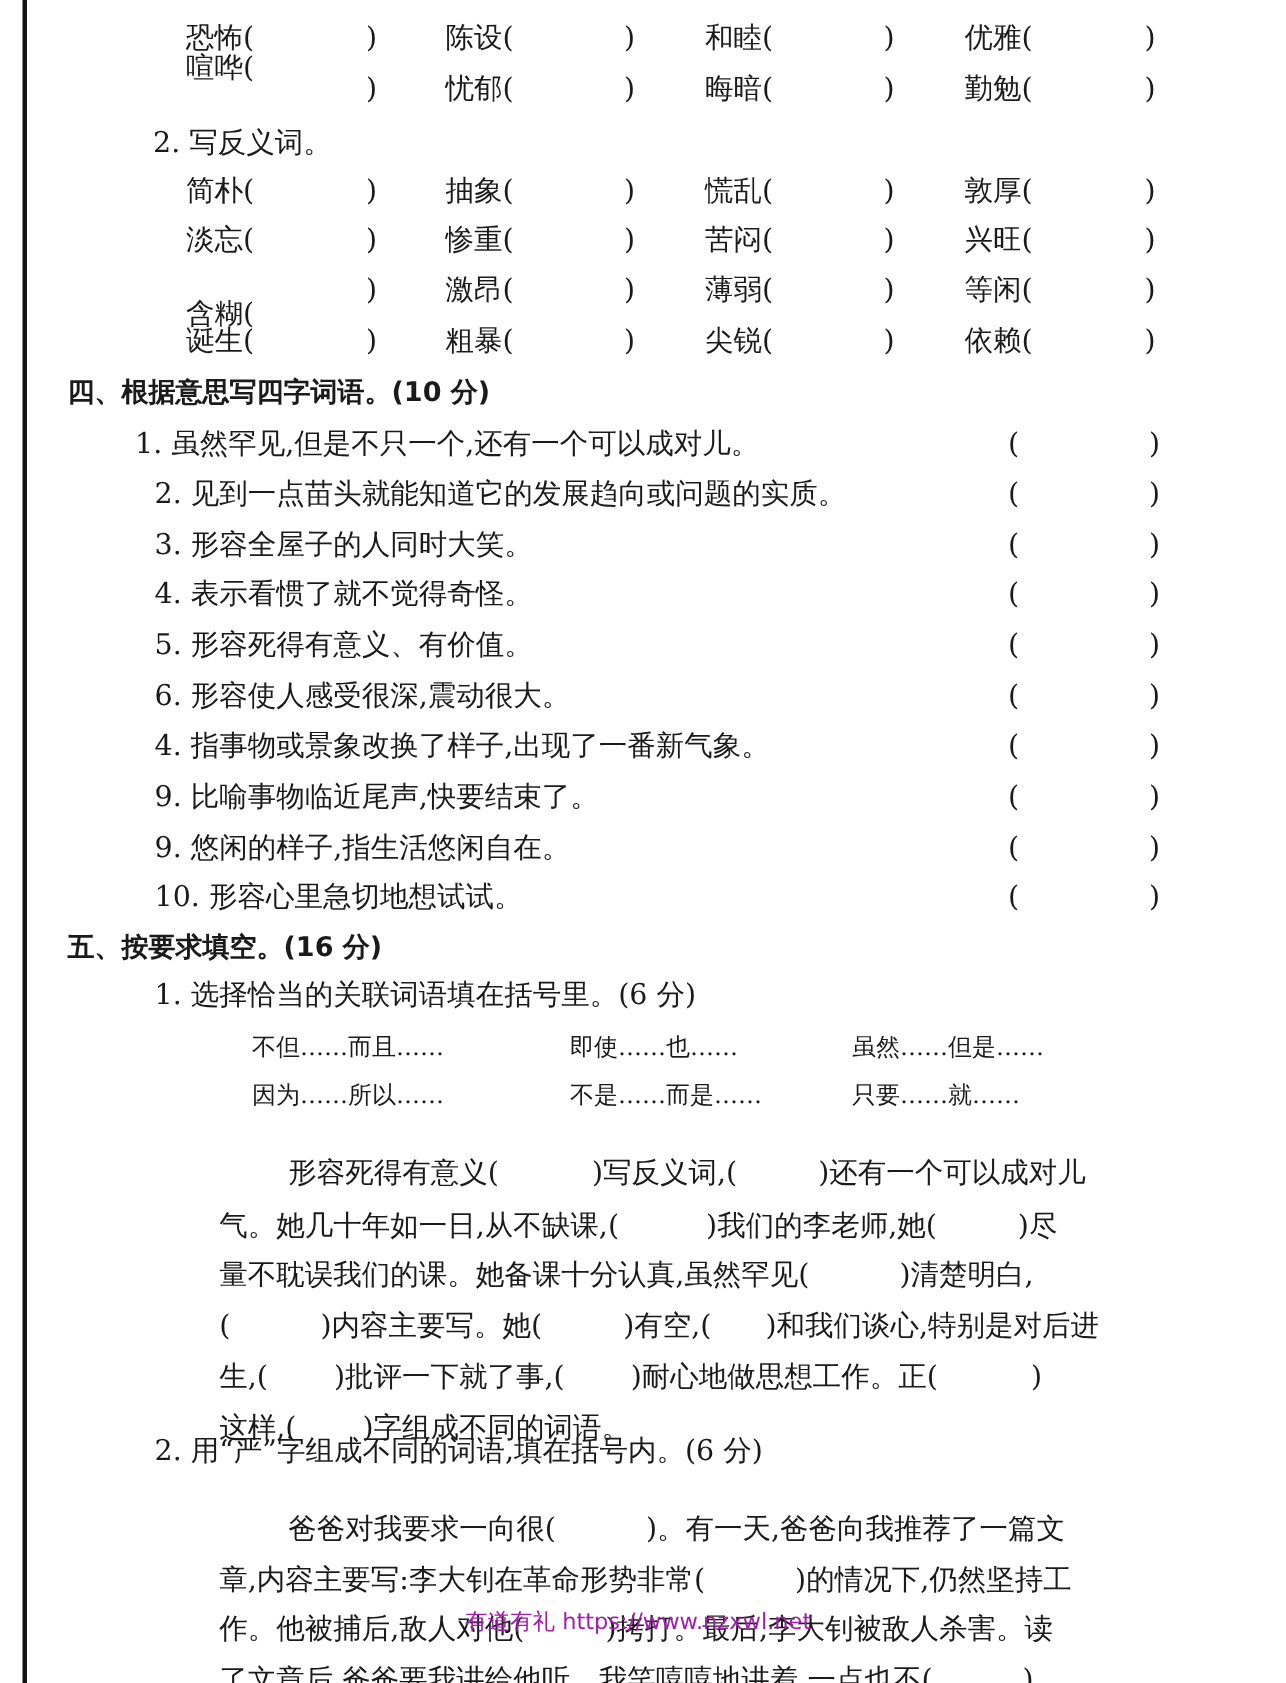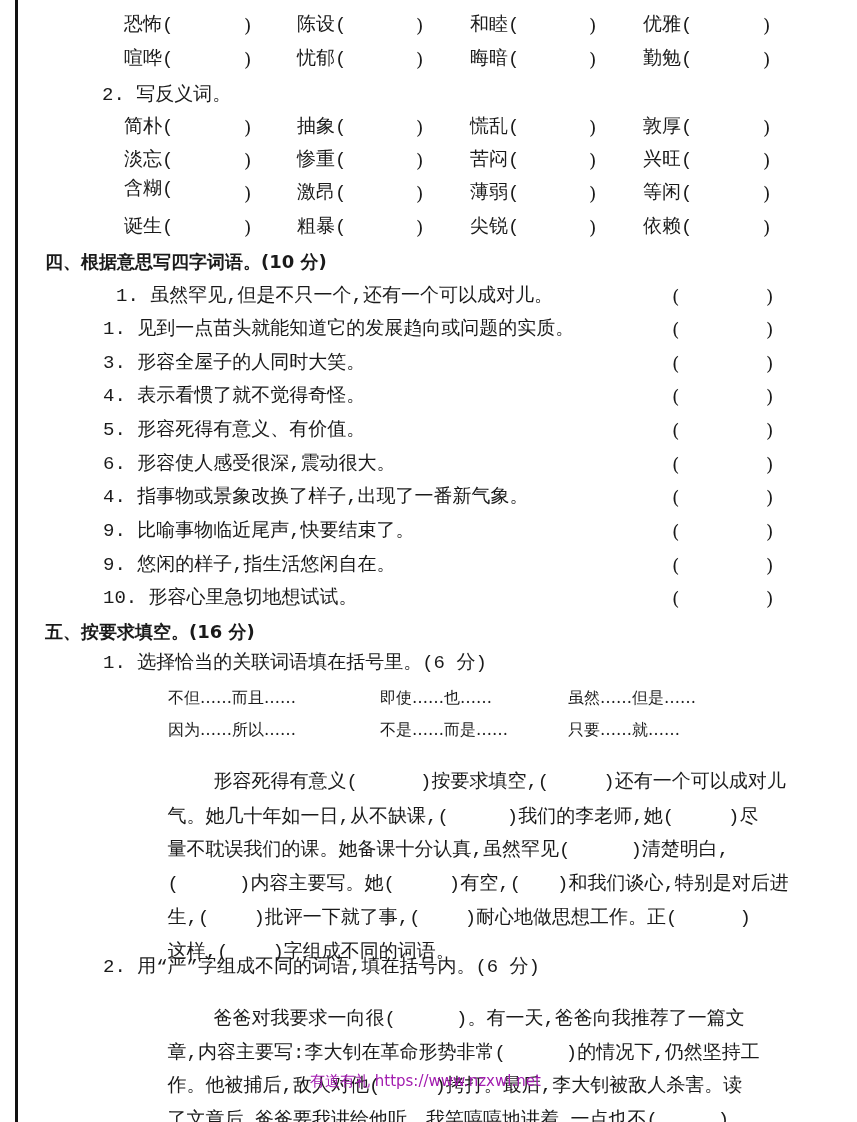--- a/index.html
+++ b/index.html
@@ -3,21 +3,21 @@
 <meta charset="utf-8">
 <style>
   html, body { margin: 0; padding: 0; }
   body {
     width: 857px; height: 1122px; position: relative; overflow: hidden;
     background: #ffffff; color: #1a1a1a;
     font-family: "DejaVu Serif", "Liberation Serif", serif;
     font-size: 19px;
   }
   .border-line { position: absolute; left: 15px; top: 0; width: 3px; height: 1122px; background: #111; }
-  .t { position: absolute; white-space: pre; line-height: 1; font-family: Liberation Mono, monospace; }
+  .t { position: absolute; white-space: pre; line-height: 1; }
   .bold { font-family: "DejaVu Sans", "Liberation Sans", sans-serif; font-weight: bold; font-size: 18px; }
   .paren { position: absolute; line-height: 1; font-size: 19px; }
   .pair { position: absolute; line-height: 1; font-size: 16px; white-space: pre; }
   .watermark { position: absolute; color: #a21caf; font-family: "DejaVu Sans", "Liberation Sans", sans-serif; font-size: 15px; white-space: pre; line-height: 1; }
   .blank { display: inline-block; }
 </style>
 </head>
 <body>
 
 <div class="border-line"></div>
@@ -25,21 +25,21 @@
 <div>
   <span class="t" style="left:124px;top:16px">恐怖(</span>
   <span class="paren" style="left:244px;top:16px">)</span>
   <span class="t" style="left:297px;top:16px">陈设(</span>
   <span class="paren" style="left:416px;top:16px">)</span>
   <span class="t" style="left:470px;top:16px">和睦(</span>
   <span class="paren" style="left:589px;top:16px">)</span>
   <span class="t" style="left:643px;top:16px">优雅(</span>
   <span class="paren" style="left:763px;top:16px">)</span>
 
-  <span class="t" style="left:124px;top:50px">喧哗(</span>
+  <span class="t" style="left:124px;top:36px">喧哗(</span>
   <span class="paren" style="left:244px;top:50px">)</span>
   <span class="t" style="left:297px;top:50px">忧郁(</span>
   <span class="paren" style="left:416px;top:50px">)</span>
   <span class="t" style="left:470px;top:50px">晦暗(</span>
   <span class="paren" style="left:589px;top:50px">)</span>
   <span class="t" style="left:643px;top:50px">勤勉(</span>
   <span class="paren" style="left:763px;top:50px">)</span>
 </div>
 
 <span class="t" style="left:102px;top:86px">2. 写反义词。</span>
@@ -55,46 +55,46 @@
 
   <span class="t" style="left:124px;top:151px">淡忘(</span>
   <span class="paren" style="left:244px;top:151px">)</span>
   <span class="t" style="left:297px;top:151px">惨重(</span>
   <span class="paren" style="left:416px;top:151px">)</span>
   <span class="t" style="left:470px;top:151px">苦闷(</span>
   <span class="paren" style="left:589px;top:151px">)</span>
   <span class="t" style="left:643px;top:151px">兴旺(</span>
   <span class="paren" style="left:763px;top:151px">)</span>
 
-  <span class="t" style="left:124px;top:180px">含糊(</span>
+  <span class="t" style="left:124px;top:200px">含糊(</span>
   <span class="paren" style="left:244px;top:184px">)</span>
   <span class="t" style="left:297px;top:184px">激昂(</span>
   <span class="paren" style="left:416px;top:184px">)</span>
   <span class="t" style="left:470px;top:184px">薄弱(</span>
   <span class="paren" style="left:589px;top:184px">)</span>
   <span class="t" style="left:643px;top:184px">等闲(</span>
   <span class="paren" style="left:763px;top:184px">)</span>
 
   <span class="t" style="left:124px;top:218px">诞生(</span>
   <span class="paren" style="left:244px;top:218px">)</span>
   <span class="t" style="left:297px;top:218px">粗暴(</span>
   <span class="paren" style="left:416px;top:218px">)</span>
   <span class="t" style="left:470px;top:218px">尖锐(</span>
   <span class="paren" style="left:589px;top:218px">)</span>
   <span class="t" style="left:643px;top:218px">依赖(</span>
   <span class="paren" style="left:763px;top:218px">)</span>
 </div>
 
 <span class="t bold" style="left:45px;top:253px">四、根据意思写四字词语。(10 分)</span>
 <div>
-  <span class="t" style="left:116px;top:287px">1. 虽然罕见,但是不只一个,还有一个可以成对儿。</span>
+  <span class="t" style="left:90px;top:287px">1. 虽然罕见,但是不只一个,还有一个可以成对儿。</span>
   <span class="paren" style="left:672px;top:287px">(</span>
   <span class="paren" style="left:766px;top:287px">)</span>
 
-  <span class="t" style="left:103px;top:320px">1. 见到一点苗头就能知道它的发展趋向或问题的实质。</span>
+  <span class="t" style="left:103px;top:320px">2. 见到一点苗头就能知道它的发展趋向或问题的实质。</span>
   <span class="paren" style="left:672px;top:320px">(</span>
   <span class="paren" style="left:766px;top:320px">)</span>
 
   <span class="t" style="left:103px;top:354px">3. 形容全屋子的人同时大笑。</span>
   <span class="paren" style="left:672px;top:354px">(</span>
   <span class="paren" style="left:766px;top:354px">)</span>
 
   <span class="t" style="left:103px;top:387px">4. 表示看惯了就不觉得奇怪。</span>
   <span class="paren" style="left:672px;top:387px">(</span>
   <span class="paren" style="left:766px;top:387px">)</span>
@@ -131,21 +131,21 @@
   <span class="pair" style="left:168px;top:690px">不但……而且……</span>
   <span class="pair" style="left:380px;top:690px">即使……也……</span>
   <span class="pair" style="left:568px;top:690px">虽然……但是……</span>
   <span class="pair" style="left:168px;top:722px">因为……所以……</span>
   <span class="pair" style="left:380px;top:722px">不是……而是……</span>
   <span class="pair" style="left:568px;top:722px">只要……就……</span>
 </div>
 
 <div>
   <div class="t" style="left:168px;top:754px">
-    <span>形容死得有意义(</span><span class="blank" style="width:62px"></span><span>)按要求填空,(</span><span class="blank" style="width:54px"></span><span>)还有一个可以成对儿</span>
+    <span>形容死得有意义(</span><span class="blank" style="width:62px"></span><span>)写反义词,(</span><span class="blank" style="width:54px"></span><span>)还有一个可以成对儿</span>
   </div>
   <div class="t" style="left:122px;top:789px">
     <span>气。她几十年如一日,从不缺课,(</span><span class="blank" style="width:58px"></span><span>)我们的李老师,她(</span><span class="blank" style="width:54px"></span><span>)尽</span>
   </div>
   <div class="t" style="left:122px;top:822px">
     <span>量不耽误我们的课。她备课十分认真,虽然罕见(</span><span class="blank" style="width:60px"></span><span>)清楚明白,</span>
   </div>
   <div class="t" style="left:122px;top:856px">
     <span>(</span><span class="blank" style="width:60px"></span><span>)内容主要写。她(</span><span class="blank" style="width:54px"></span><span>)有空,(</span><span class="blank" style="width:36px"></span><span>)和我们谈心,特别是对后进</span>
   </div>

